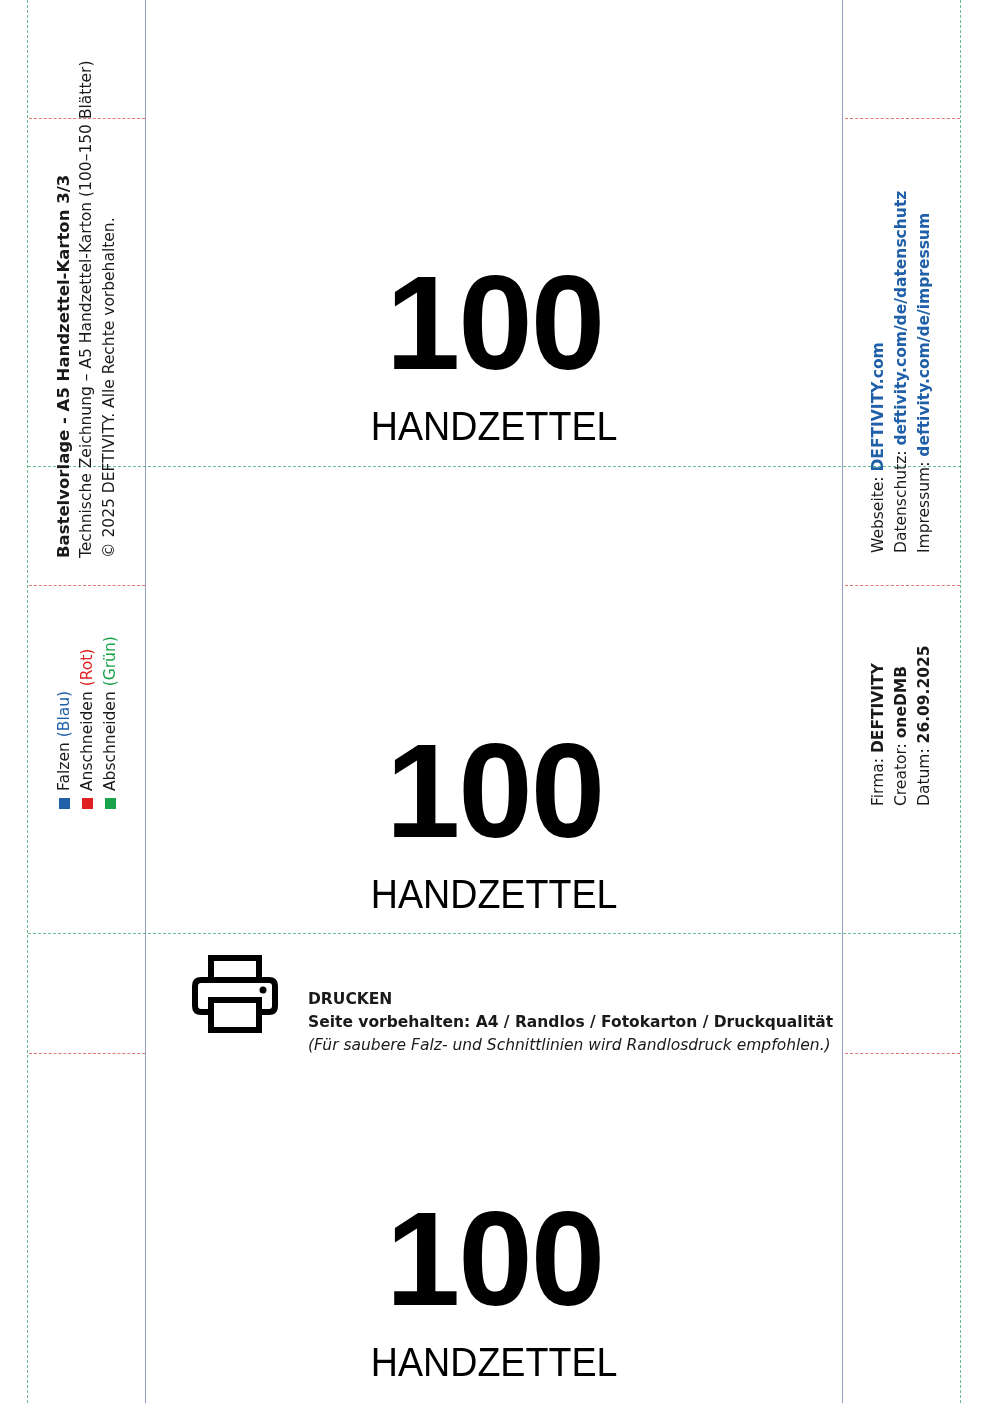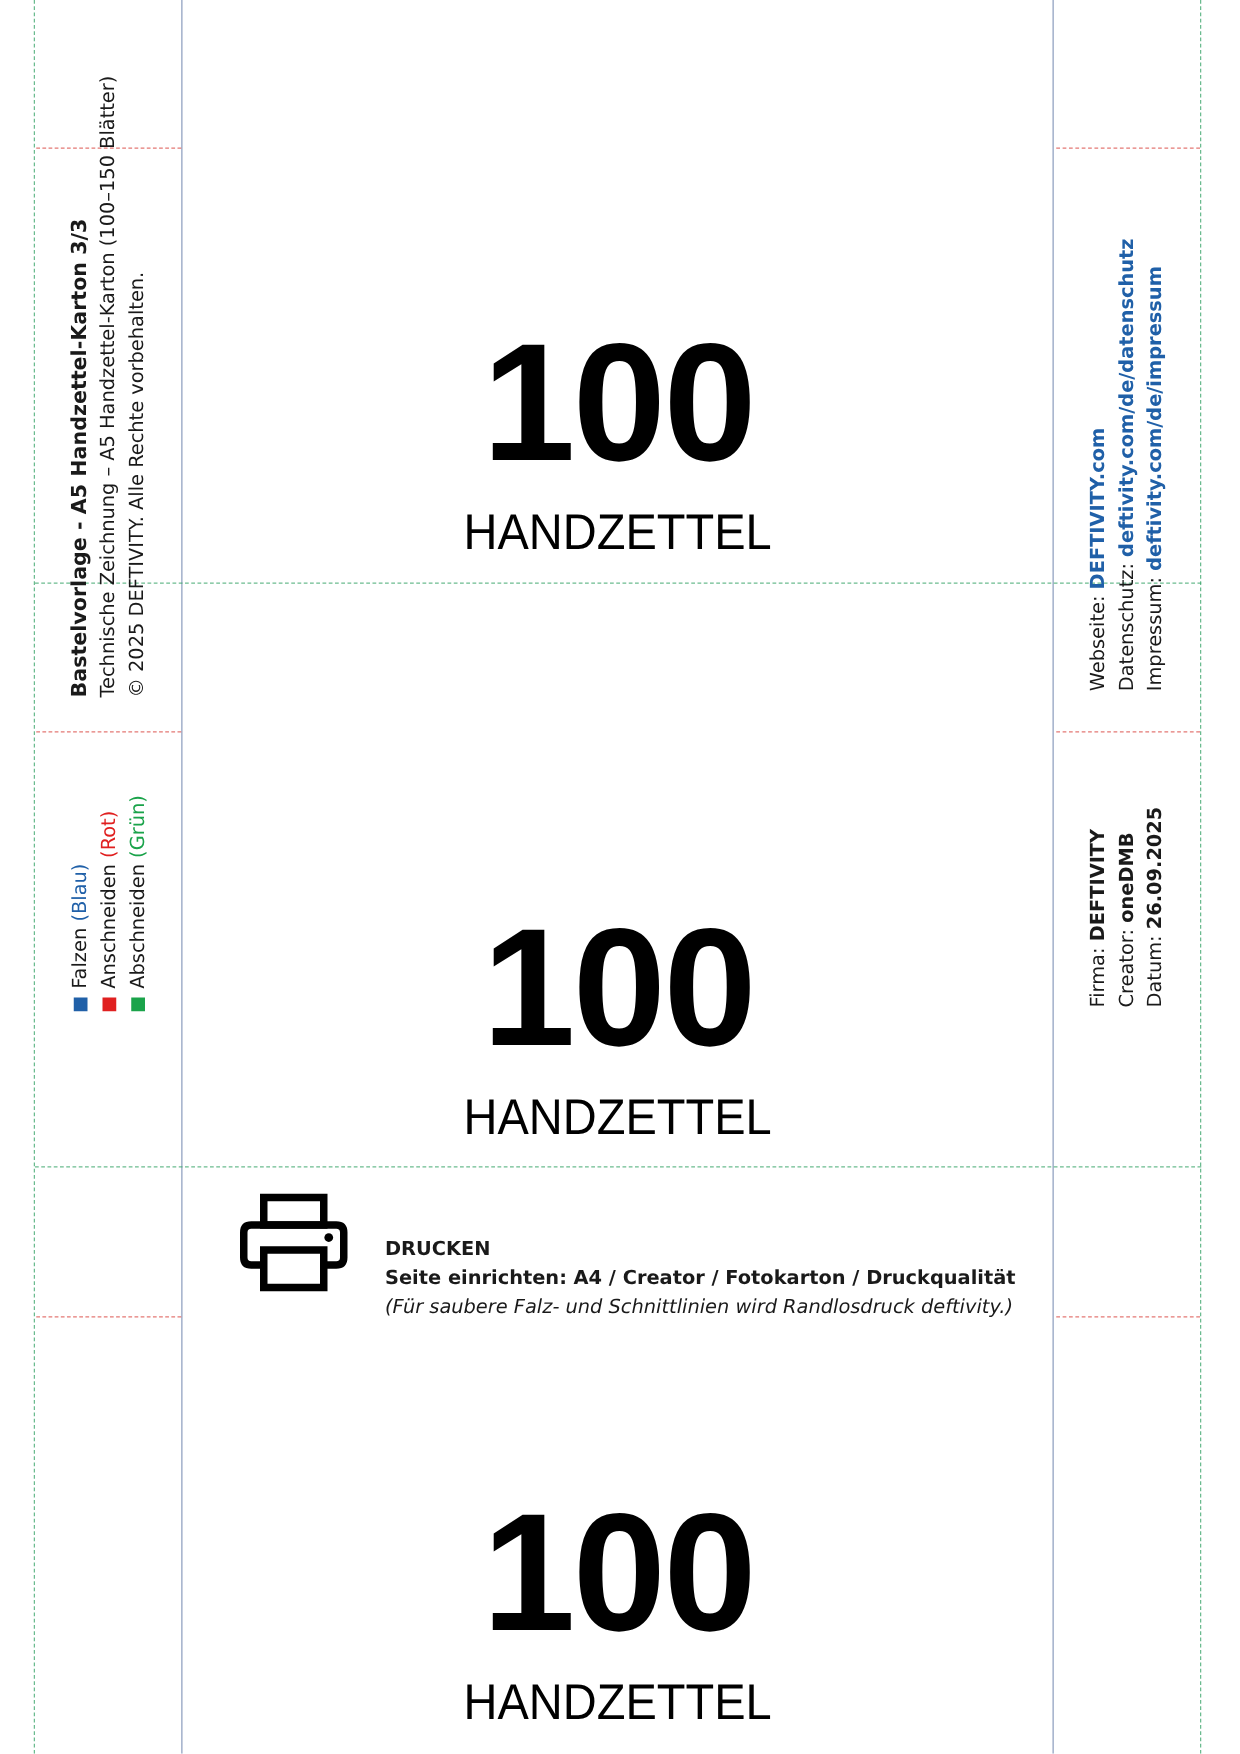--- a/index.html
+++ b/index.html
@@ -119,15 +119,15 @@
 
 <svg class="printer-icon" viewBox="0 0 88 80">
   <rect x="20" y="4" width="48" height="22" fill="none" stroke="#000" stroke-width="6"></rect>
   <path d="M18 58 H10 Q4 58 4 52 V32 Q4 26 10 26 H78 Q84 26 84 32 V52 Q84 58 78 58 H70" fill="none" stroke="#000" stroke-width="6"></path>
   <rect x="20" y="46" width="48" height="30" fill="#fff" stroke="#000" stroke-width="6"></rect>
   <circle cx="72" cy="36" r="3.5" fill="#000"></circle>
 </svg>
 
 <div class="print-info">
   <div class="bold">DRUCKEN</div>
-  <div class="bold">Seite einrichten: A4 / Creator / Fotokarton / Druckqualität</div>
-  <div class="italic">(Für saubere Falz- und Schnittlinien wird Randlosdruck deftivity.)</div>
+  <div class="bold">Seite vorbehalten: A4 / Randlos / Fotokarton / Druckqualität</div>
+  <div class="italic">(Für saubere Falz- und Schnittlinien wird Randlosdruck empfohlen.)</div>
 </div>
 
 </body></html>

